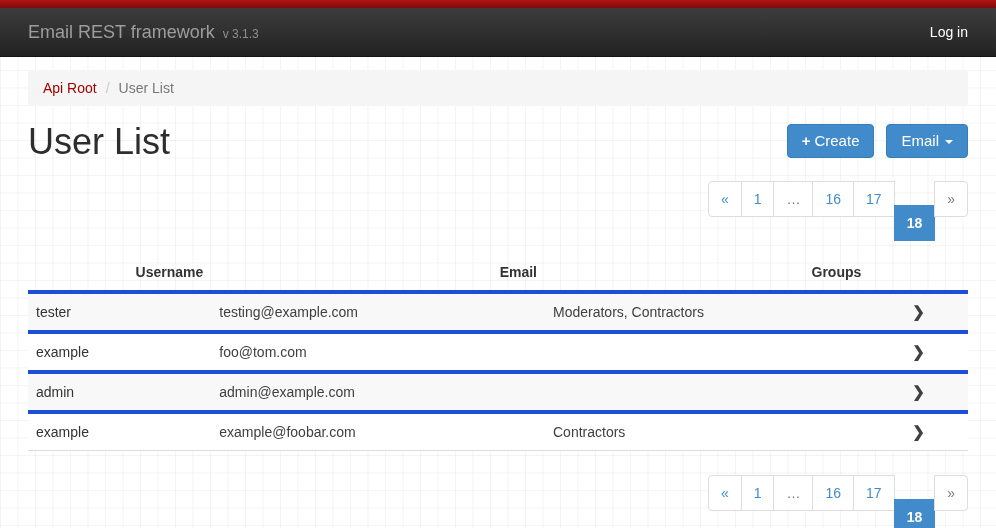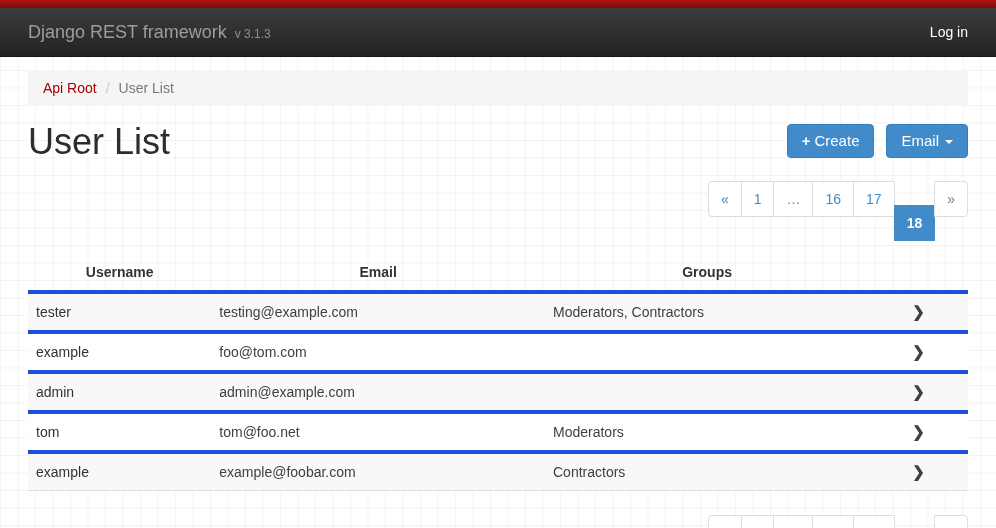--- a/index.html
+++ b/index.html
@@ -74,21 +74,21 @@
   ul.pagination li:last-child a { border-radius: 0 4px 4px 0; }
   ul.pagination li.active a { background: #428bca; border-color: #428bca; color: #ffffff; font-weight: bold; cursor: default; margin-top: 24px; }
   ul.pagination li.disabled a { color: #777777; cursor: default; }
 
   table.user-table {
     width: 100%; border-collapse: collapse; table-layout: fixed;
     margin-top: 13px; font-size: 14px;
     border-bottom: 1px solid #dddddd;
   }
   table.user-table th {
-    text-align: center; font-weight: bold; color: #333;
+    text-align: right; font-weight: bold; color: #333;
     padding: 8px; line-height: 20px;
     border-bottom: 2px solid #c8c8c8;
     background: transparent;
   }
   table.user-table td {
     padding: 8px; line-height: 20px;
     border-top: 4px solid #1d4ed8;
     background: #ffffff;
   }
   table.user-table tbody tr:nth-child(odd) td { background: #f8f8f8; }
@@ -99,21 +99,21 @@
     color: #a30000; font-weight: bold; font-size: 15px; text-decoration: none; cursor: pointer;
   }
 </style>
 </head>
 <body>
 
 <div class="topstripe"></div>
 
 <nav class="navbar">
   <div class="nav-inner">
-    <a class="brand"><span>Django REST framework</span> <span class="version">v 3.1.3</span></a>
+    <a class="brand"><span>Email REST framework</span> <span class="version">v 3.1.3</span></a>
     <a class="login-link">Log in</a>
   </div>
 </nav>
 
 <div class="container">
 
   <ol class="breadcrumb">
     <li><a>Api Root</a></li>
     <li class="sep">/</li>
     <li class="current">User List</li>
@@ -181,26 +181,20 @@
           <td></td>
           <td class="detail-cell"><a class="chevron">❯</a></td>
         </tr>
         <tr>
           <td>admin</td>
           <td><a>admin@example.com</a></td>
           <td></td>
           <td class="detail-cell"><a class="chevron">❯</a></td>
         </tr>
         <tr>
-          <td>tom</td>
-          <td><a>tom@foo.net</a></td>
-          <td><a>Moderators</a></td>
-          <td class="detail-cell"><a class="chevron">❯</a></td>
-        </tr>
-        <tr>
           <td>example</td>
           <td><a>example@foobar.com</a></td>
           <td><a>Contractors</a></td>
           <td class="detail-cell"><a class="chevron">❯</a></td>
         </tr>
       </tbody>
   </table>
 
   <div class="pag-row bottom">
     <ul class="pagination">

